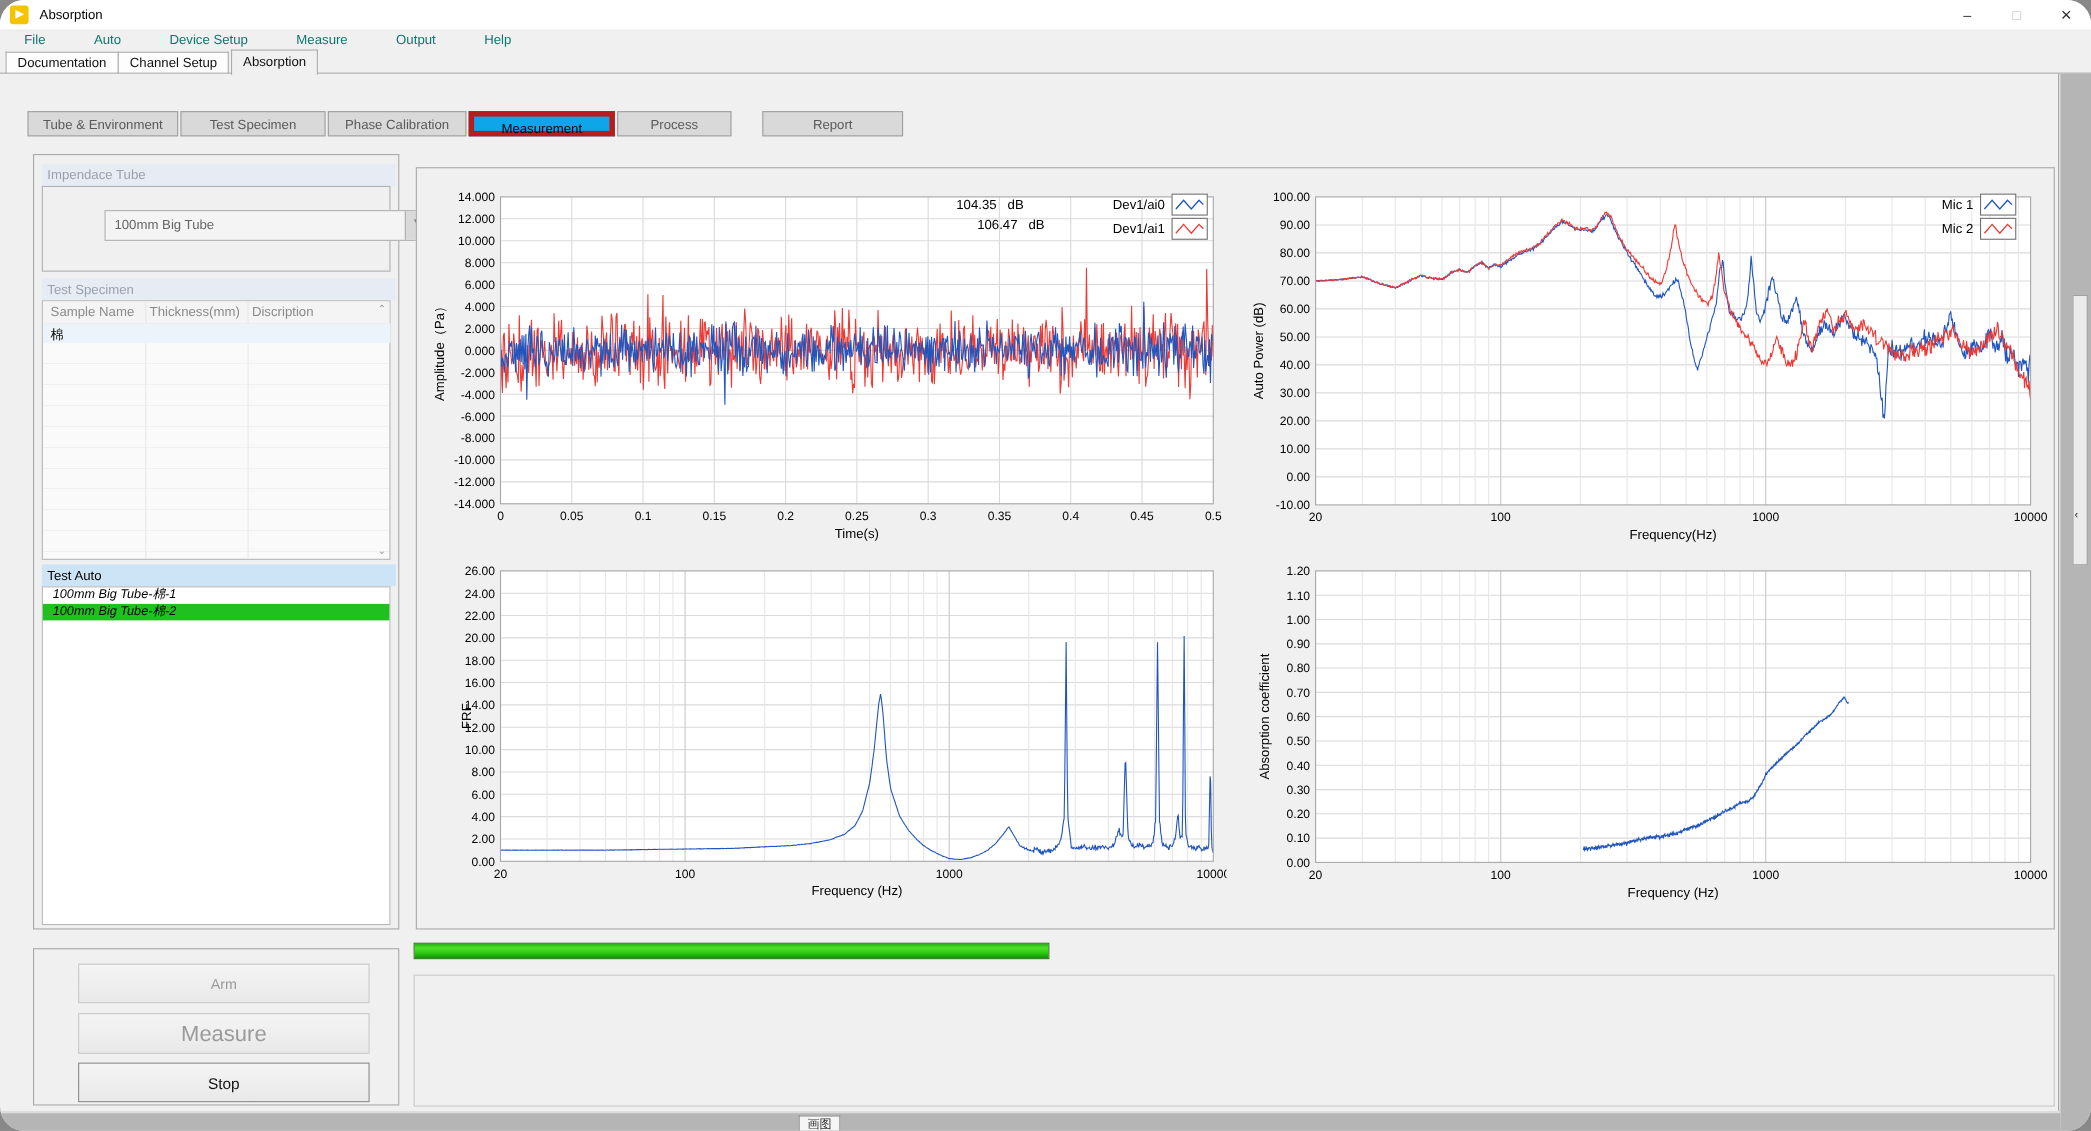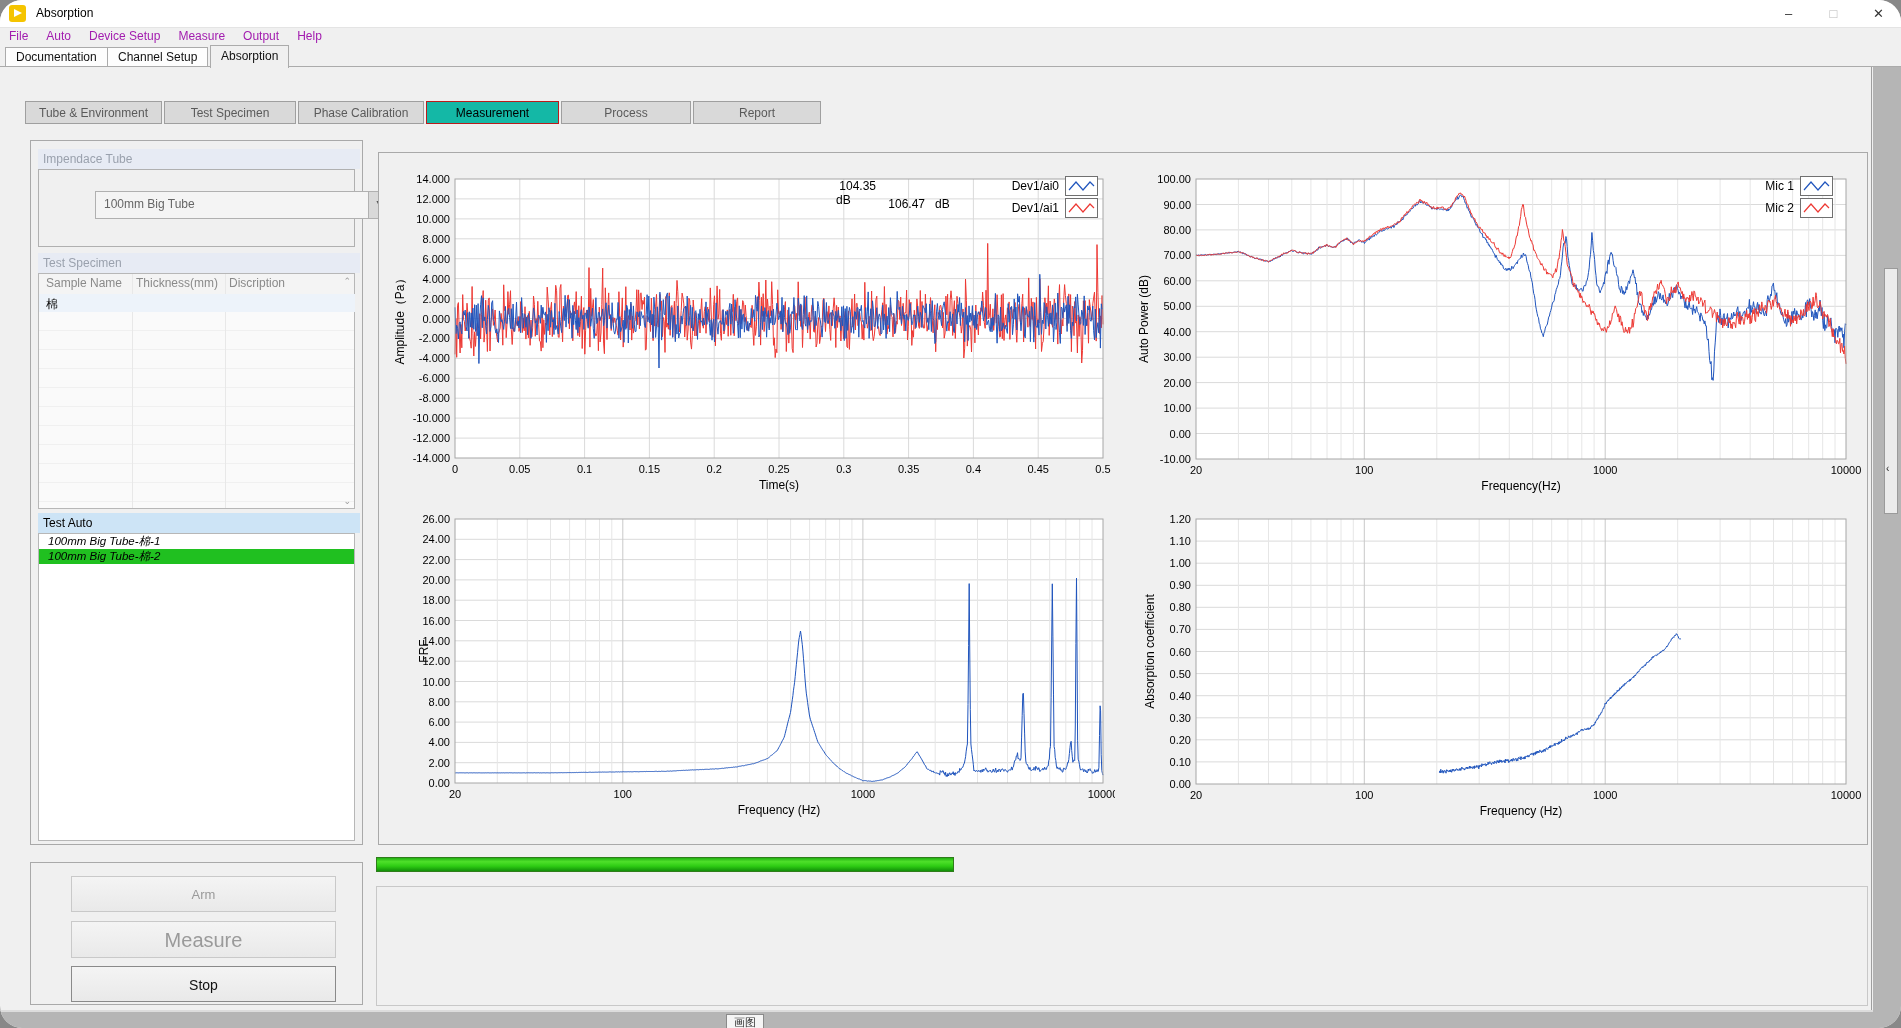--- a/index.html
+++ b/index.html
@@ -8,29 +8,29 @@
   .abs{position:absolute;}
   
   .titlebar{left:0;top:0;width:1901px;height:27px;background:#ffffff;border-bottom:1px solid #e4e4e4;}
   .appicon{left:9px;top:5px;width:17px;height:17px;background:#f5c400;border-radius:3px;}
   .appicon:before{content:"";position:absolute;left:5px;top:4px;border-left:8px solid #ffffff;border-top:4.5px solid transparent;border-bottom:4.5px solid transparent;}
   .apptitle{left:36px;top:6px;color:#000;}
   .winbtn{top:0;width:45px;height:27px;text-align:center;line-height:27px;font-size:13px;color:#333;}
   .winbtn.max{color:#b9b9b9;}
   
   .menubar{left:0;top:28px;width:1901px;height:17px;background:#f0f0f0;display:flex;align-items:center;}
-  .menuitem{padding:0 9px;height:17px;line-height:17px;color:#a21caf;}
+  .menuitem{padding:0 22px;height:17px;line-height:17px;color:#0f766e;}
   
   .tabstrip{left:0;top:45px;width:1901px;height:22px;background:#f0f0f0;}
   .tab{position:absolute;top:2px;height:19px;line-height:19px;padding:0 10px;background:#fdfdfd;border:1px solid #ababab;border-bottom:none;color:#111;}
   .tab.active{top:0;height:22px;line-height:21px;background:#f0f0f0;z-index:3;}
   .paneline{left:0;top:66px;width:1901px;height:1px;background:#ababab;}
   
   .subtab{top:101px;height:23px;line-height:23px;text-align:center;background:#d9d9d9;border:1px solid #9f9f9f;color:#5a5a5a;box-sizing:border-box;}
-  .subtab.active{background:#14b8a6;border:1px solid #b91c1c;color:#000;}
+  .subtab.active{background:#0ea5e9;border:5px solid #b91c1c;color:#000;}
   
   .panel{border:1px solid #a9a9a9;background:#f0f0f0;box-sizing:border-box;}
   .band{background:#e7ebf4;color:#9aa1ad;line-height:20px;padding-left:5px;}
   .band.dark{background:#cde4f6;color:#000;}
   .combo{background:#f4f4f4;border:1px solid #b0b0b0;box-sizing:border-box;color:#666;}
   .combo .val{position:absolute;left:8px;top:5px;}
   .combo .arrowbox{position:absolute;right:0;top:0;width:23px;height:100%;background:#d9d9d9;border-left:1px solid #b0b0b0;box-sizing:border-box;}
   .combo .arrowbox:before{content:"▼";position:absolute;left:6px;top:7px;font-size:7px;color:#555;}
   .tablebox{background:repeating-linear-gradient(180deg,#fafafa 0px,#fafafa 18px,#f0f0f0 18px,#f0f0f0 19px);border:1px solid #b7b7b7;box-sizing:border-box;padding-left:25px;}
   .thead{position:absolute;left:0;top:0;right:0;height:20px;background:#f4f4f4;border-bottom:1px solid #e0e0e0;color:#8a8a8a;}
@@ -82,21 +82,21 @@
     <div class="tab" style="left:5px;">Documentation</div>
     <div class="tab" style="left:107px;">Channel Setup</div>
     <div class="tab active" style="left:210px;">Absorption</div>
   </div>
   <div class="abs paneline"></div>
 
   <div class="abs subtab" style="left:25px;width:137px;">Tube &amp; Environment</div>
   <div class="abs subtab" style="left:164px;width:132px;">Test Specimen</div>
   <div class="abs subtab" style="left:298px;width:126px;">Phase Calibration</div>
   <div class="abs subtab active" style="left:426px;width:133px;">Measurement</div>
-  <div class="abs subtab" style="left:561px;width:130px;">Process</div>
+  <div class="abs subtab" style="left:561px;width:104px;">Process</div>
   <div class="abs subtab" style="left:693px;width:128px;">Report</div>
 
   <div class="abs panel" style="left:30px;top:140px;width:333px;height:705px;">
     <div class="abs band" style="left:7px;top:8px;width:317px;height:20px;">Impendace Tube</div>
     <div class="abs" style="left:7px;top:28px;width:317px;height:78px;border:1px solid #b0b0b0;box-sizing:border-box;background:#f0f0f0;">
       <div class="abs combo" style="left:10px;top:21px;width:297px;height:28px;margin-left:46px;">
         <span class="val">100mm Big Tube</span>
         <span class="arrowbox"></span>
       </div>
     </div>
@@ -361,21 +361,21 @@
         <text x="53" y="37.1" font-size="11" text-anchor="end" fill="#000">1.10</text>
         <text x="53" y="15.0" font-size="11" text-anchor="end" fill="#000">1.20</text>
         <text x="58.0" y="291" font-size="11" text-anchor="middle" fill="#000">20</text>
         <text x="226.3" y="291" font-size="11" text-anchor="middle" fill="#000">100</text>
         <text x="467.2" y="291" font-size="11" text-anchor="middle" fill="#000">1000</text>
         <text x="708.0" y="291" font-size="11" text-anchor="middle" fill="#000">10000</text>
         <text x="383" y="307" font-size="12" text-anchor="middle" fill="#000">Frequency (Hz)</text>
         <text x="16" y="143.5" font-size="12" text-anchor="middle" fill="#000" transform="rotate(-90 16 143.5)">Absorption coefficient</text>
       </svg></div>
 
-  <div class="abs readout" style="left:826px;top:179px;flex-direction:column;">
+  <div class="abs readout" style="left:856px;top:179px;">
     <span class="num">104.35</span>
     <span class="unit">dB</span>
   </div>
   <div class="abs readout" style="left:875px;top:197px;">
     <span class="num">106.47</span>
     <span class="unit">dB</span>
   </div>
   <div class="abs legendrow" style="left:997px;top:176px;">
     <span class="legendlabel">Dev1/ai0</span>
     <span class="legendicon"><svg width="31" height="18">

